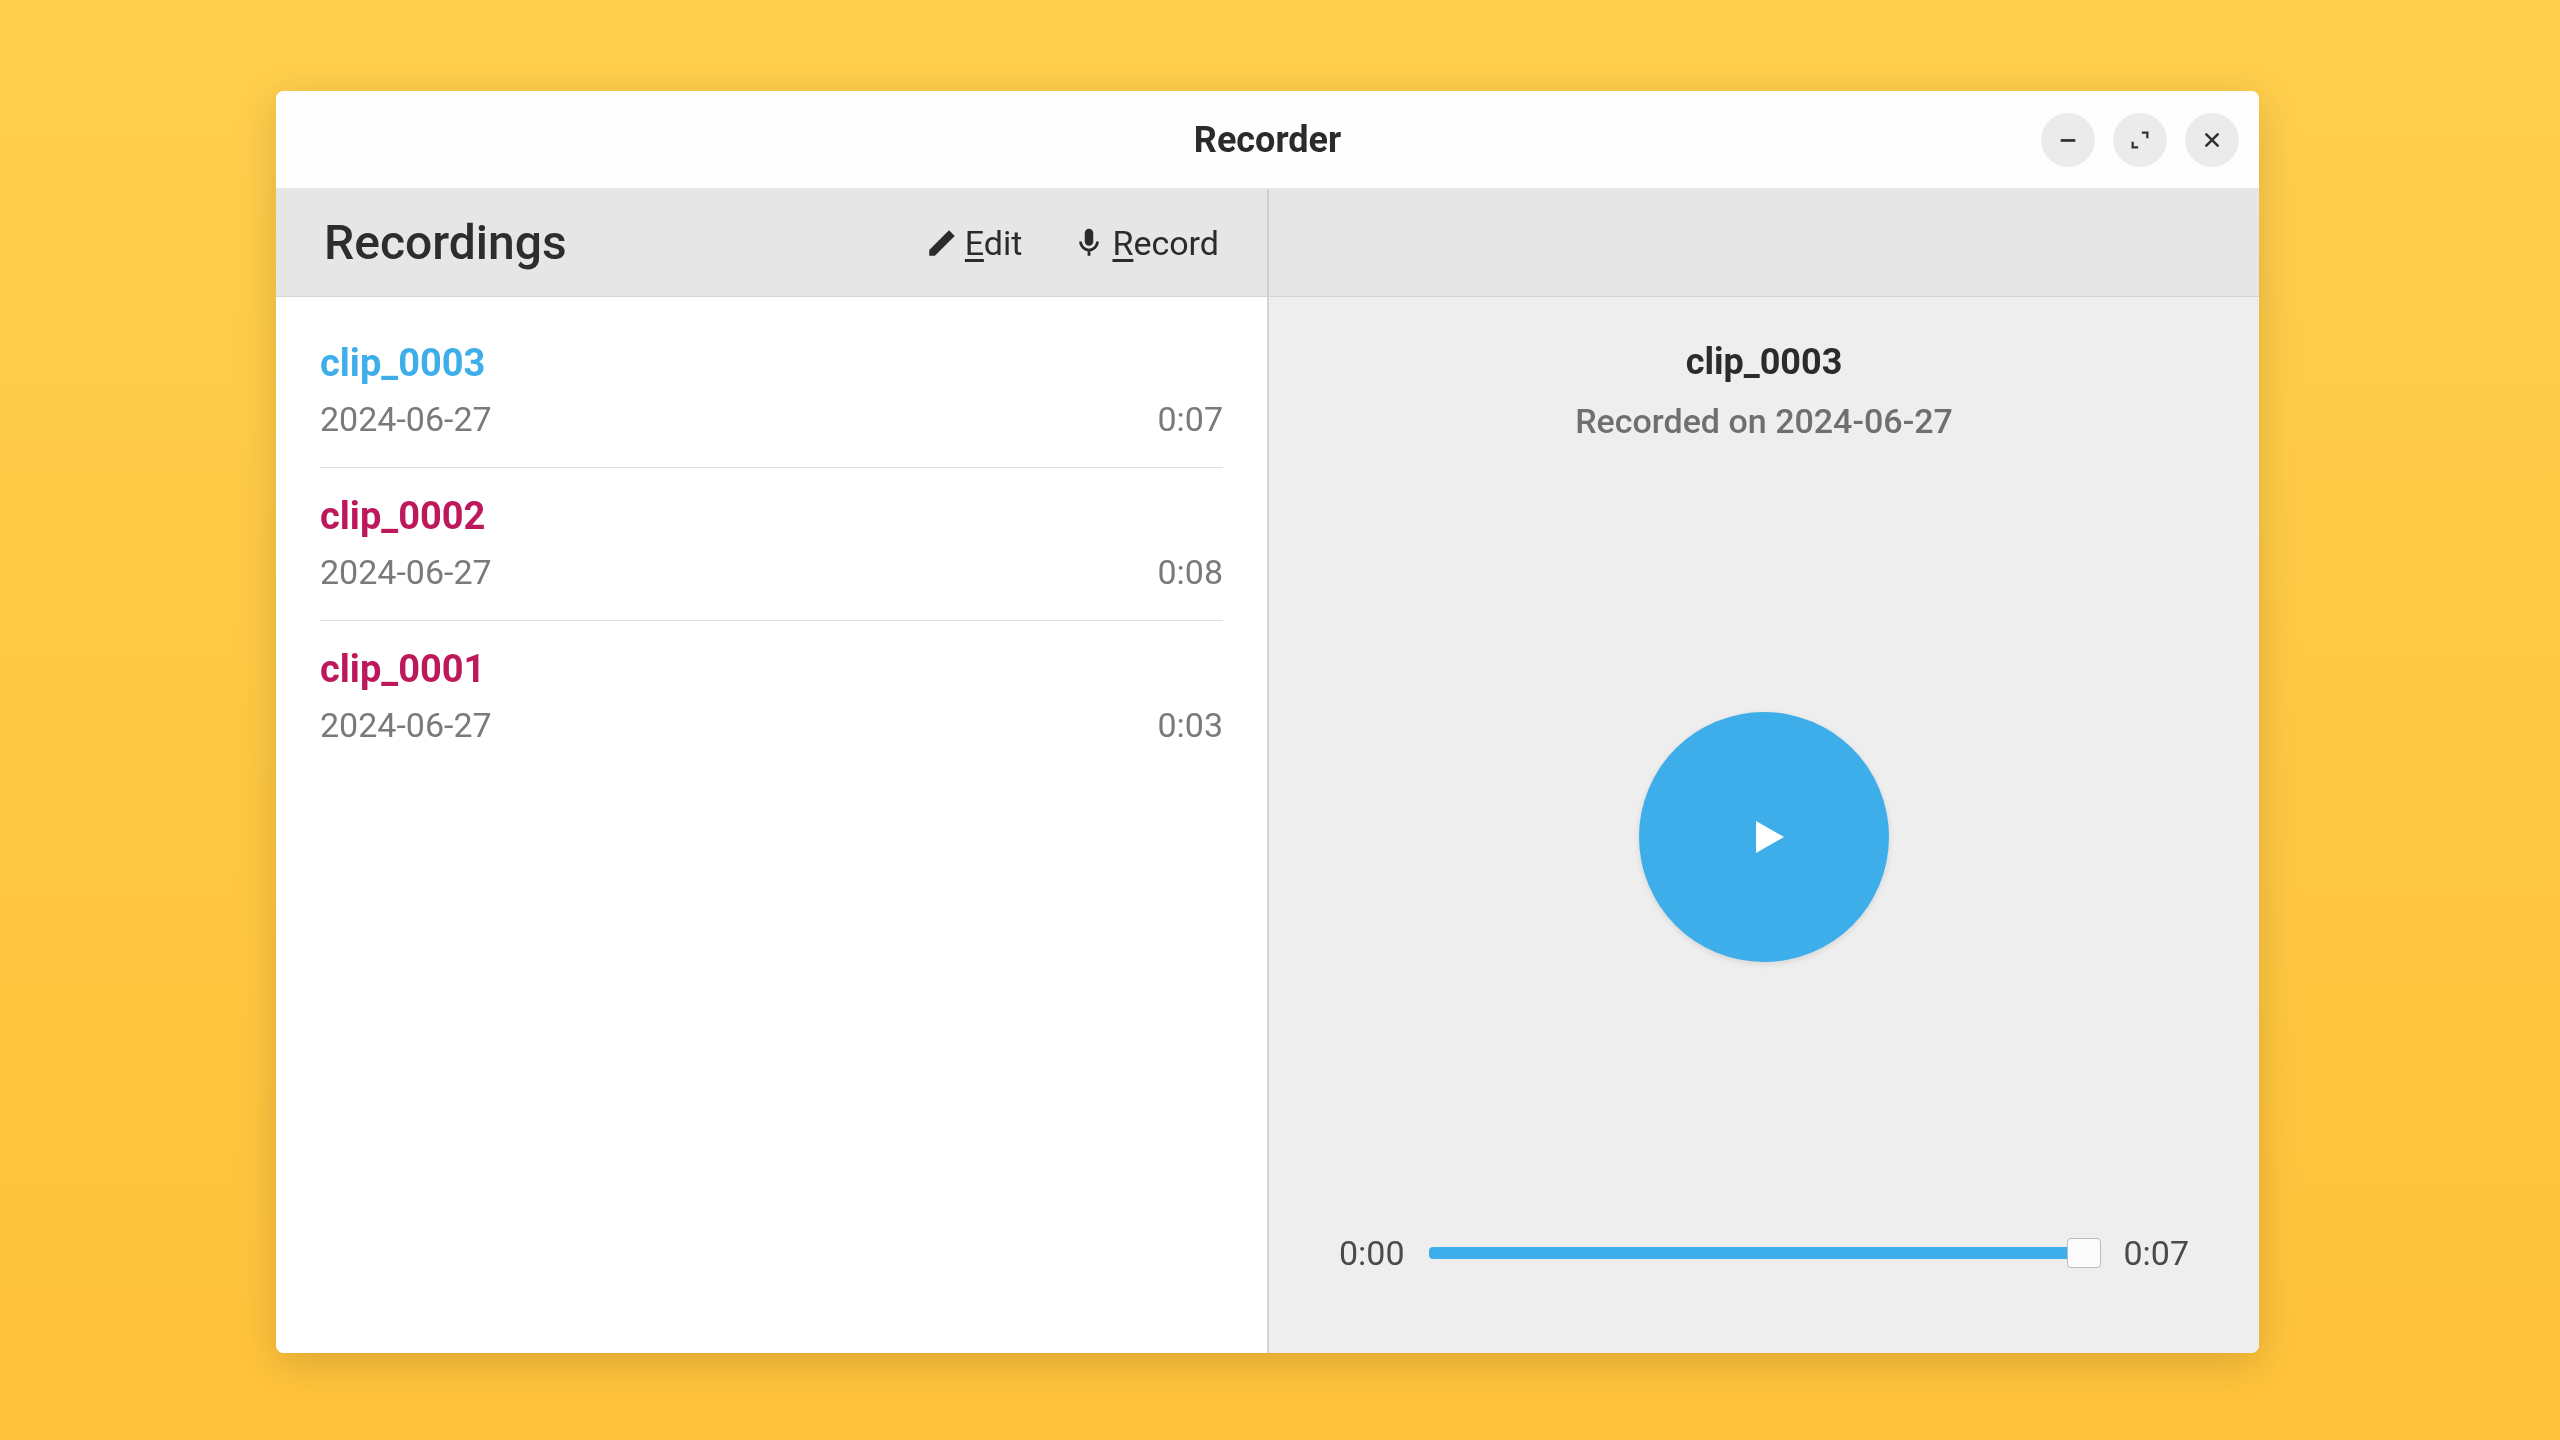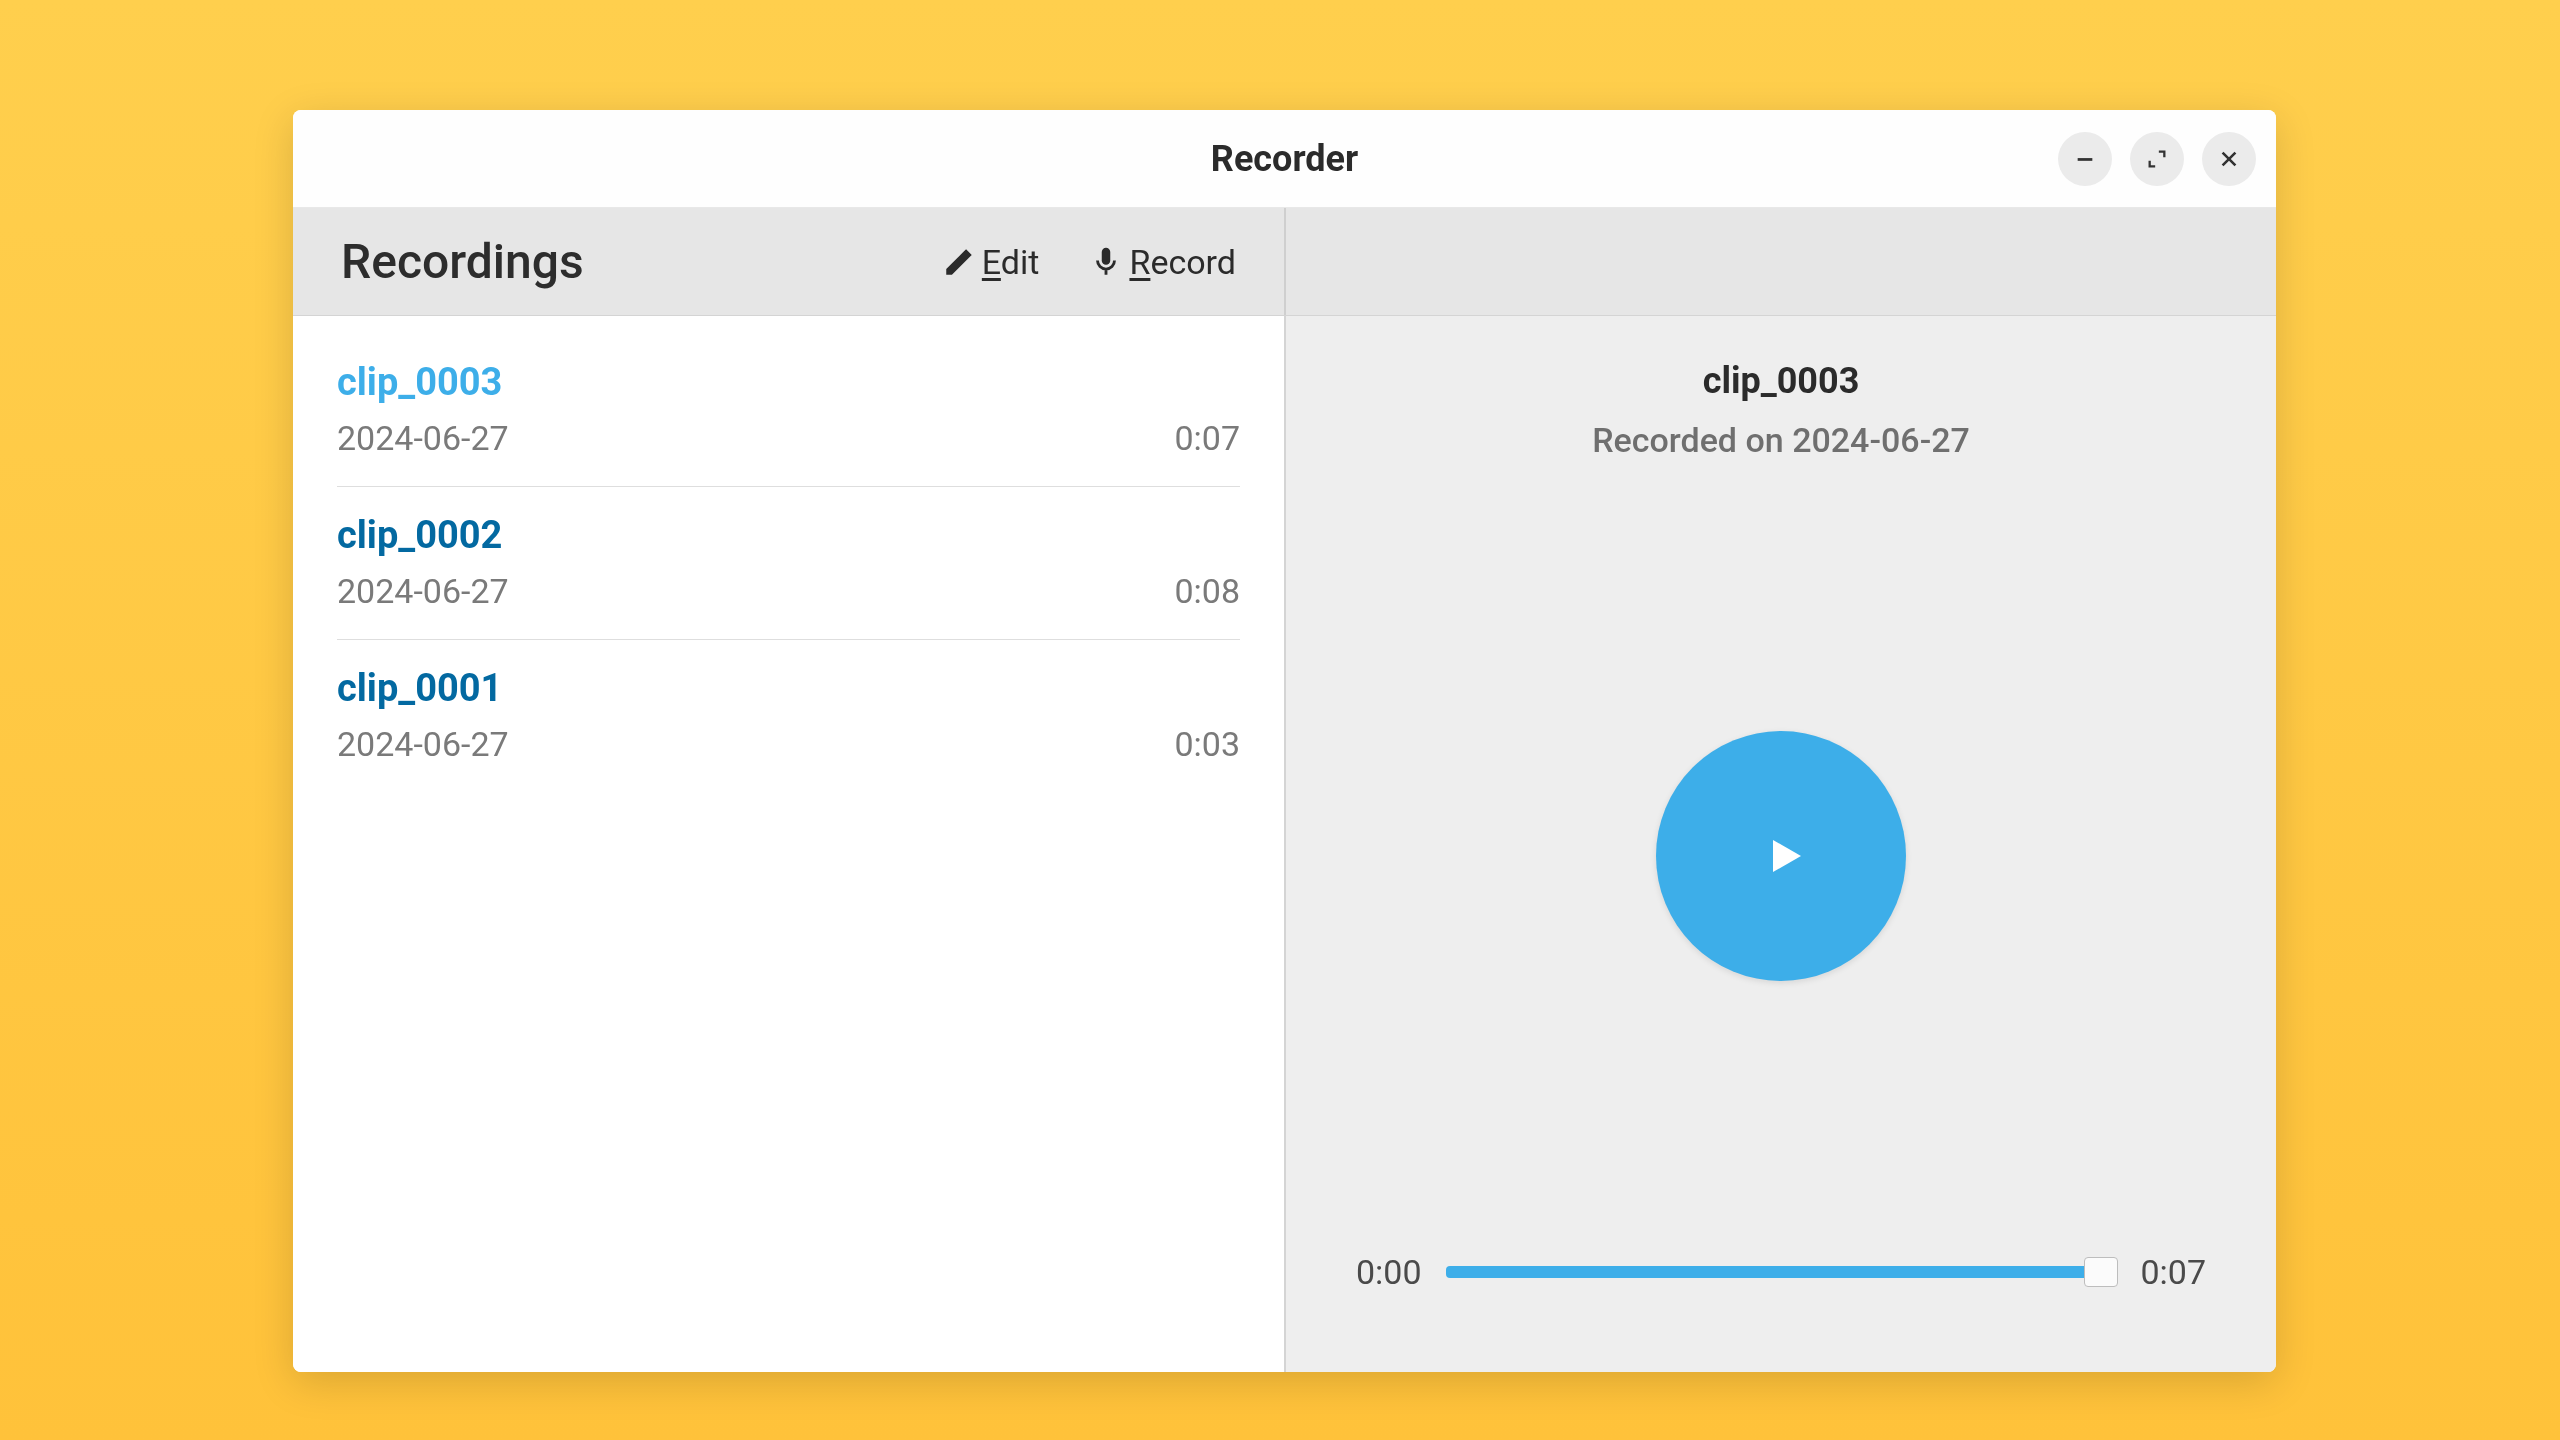--- a/index.html
+++ b/index.html
@@ -7,31 +7,30 @@
   body {
     font-family: -apple-system, "Segoe UI", Roboto, "Helvetica Neue", Arial, sans-serif;
     background: linear-gradient(180deg, #ffcf4d 0%, #ffc23a 100%);
     width: 2560px;
     height: 1440px;
     position: relative;
     overflow: hidden;
   }
   .window {
     position: absolute;
-    left: 293px;
+    left: 276px;
     top: 91px;
     width: 1983px;
     height: 1262px;
     background: #ffffff;
     border-radius: 8px;
     overflow: hidden;
     box-shadow: 0 10px 40px rgba(0,0,0,0.15);
     display: flex;
     flex-direction: column;
-    margin-top: 19px;
   }
   .titlebar {
     height: 98px;
     background: #fefefe;
     display: flex;
     align-items: center;
     justify-content: center;
     position: relative;
     border-bottom: 1px solid #e8e8e8;
   }
@@ -112,21 +111,21 @@
     padding: 18px 44px 0 44px;
   }
   .rec-item {
     padding: 26px 0 28px 0;
     border-bottom: 1px solid #dedede;
   }
   .rec-item:last-child { border-bottom: none; }
   .rec-name {
     font-size: 38px;
     font-weight: 700;
-    color: #0369a1;
+    color: #be185d;
     margin-bottom: 14px;
   }
   .rec-name.selected { color: #3daee9; }
   .rec-meta {
     display: flex;
     justify-content: space-between;
     font-size: 34px;
     color: #7a7a7a;
   }
   .player-pane {

